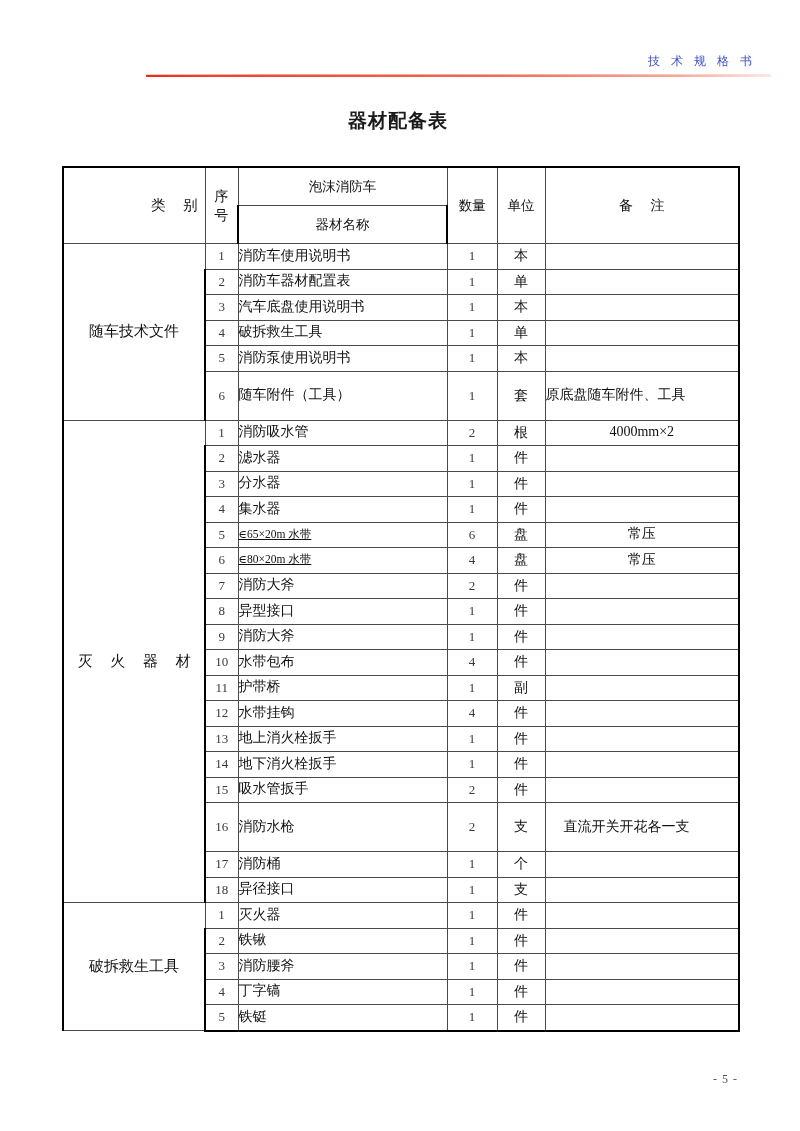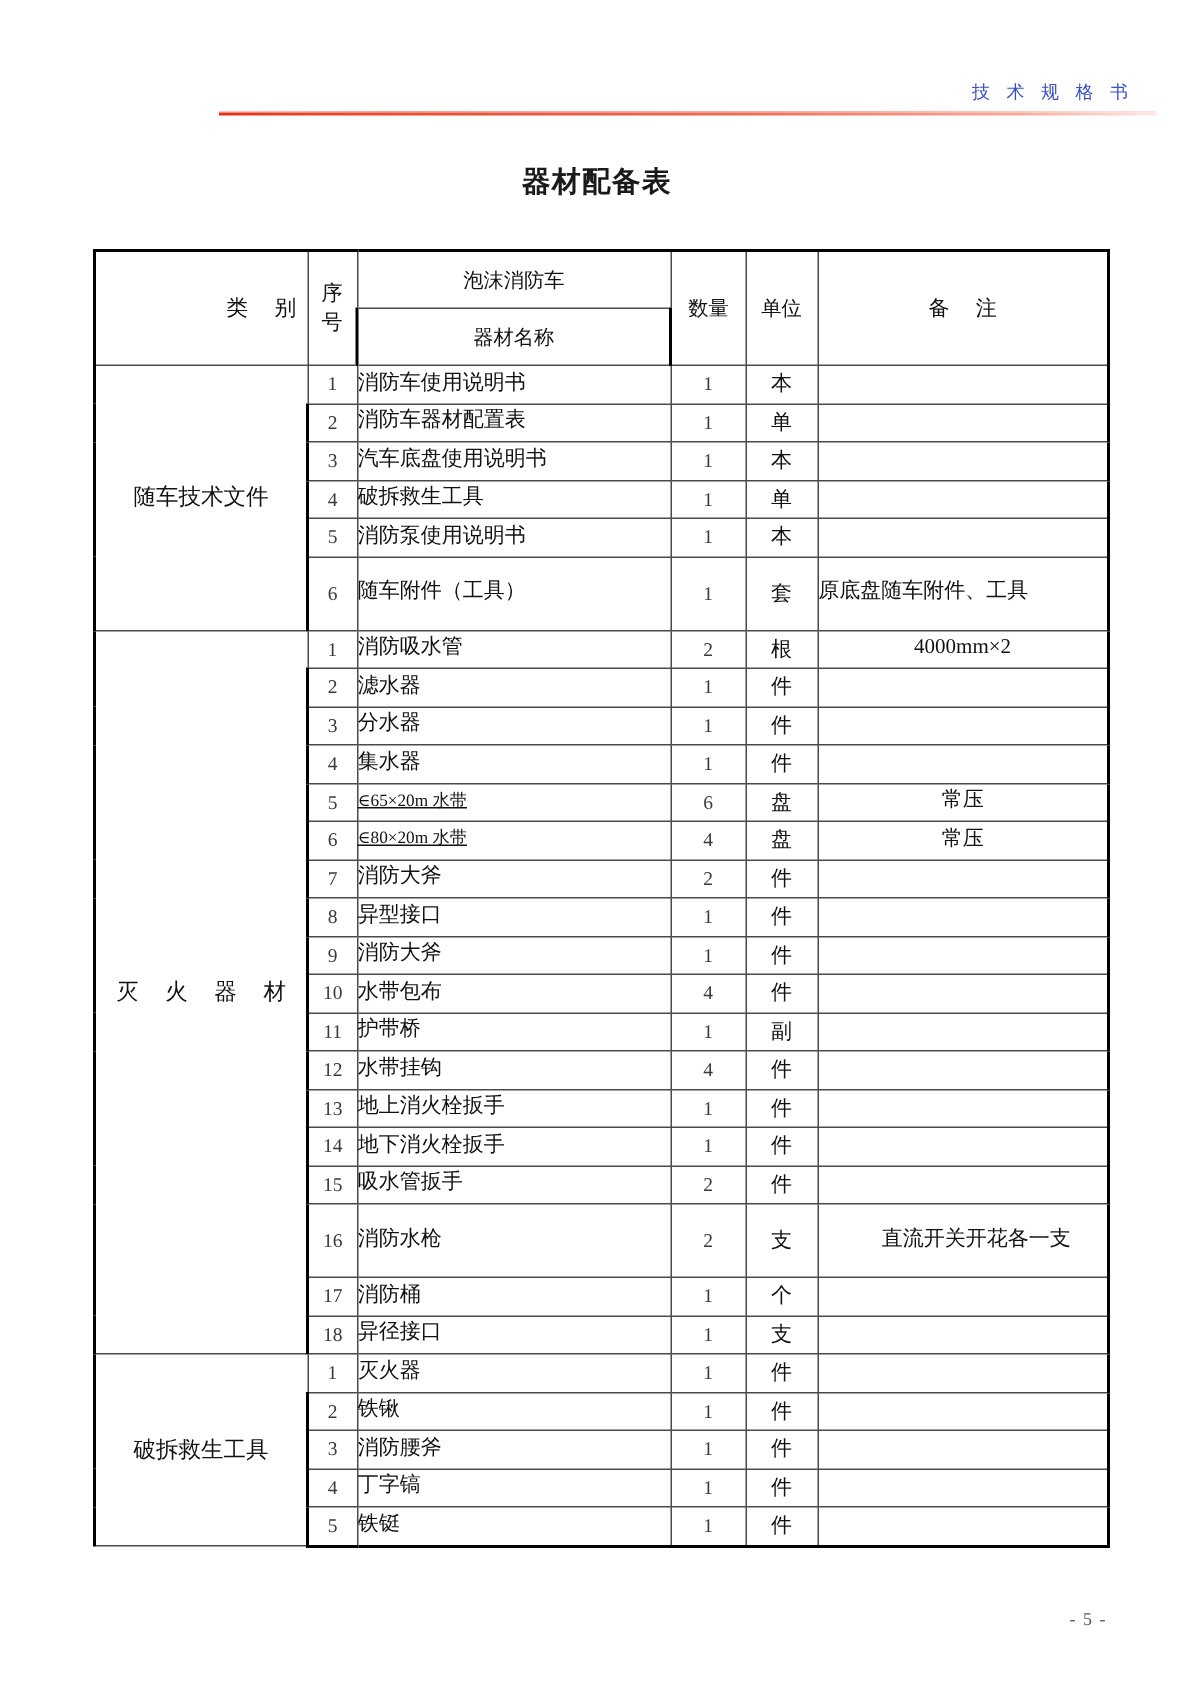--- a/index.html
+++ b/index.html
@@ -196,21 +196,21 @@
     font-size: 14px;
     padding: 0 3px;
     line-height: 1.35;
   }
   .cell-note.wrap {
     text-align: left;
     padding-left: 4px;
     text-indent: 0;
   }
   .cell-note.wrap-indent {
-    text-align: center;
+    text-align: left;
     padding-left: 4px;
     text-indent: 18px;
     border-radius: 20px;
   }
 
   tr.r-normal td { height: 24.5px; }
   tr.r-tall td   { height: 48px; }
 
   
   #page-footer {

